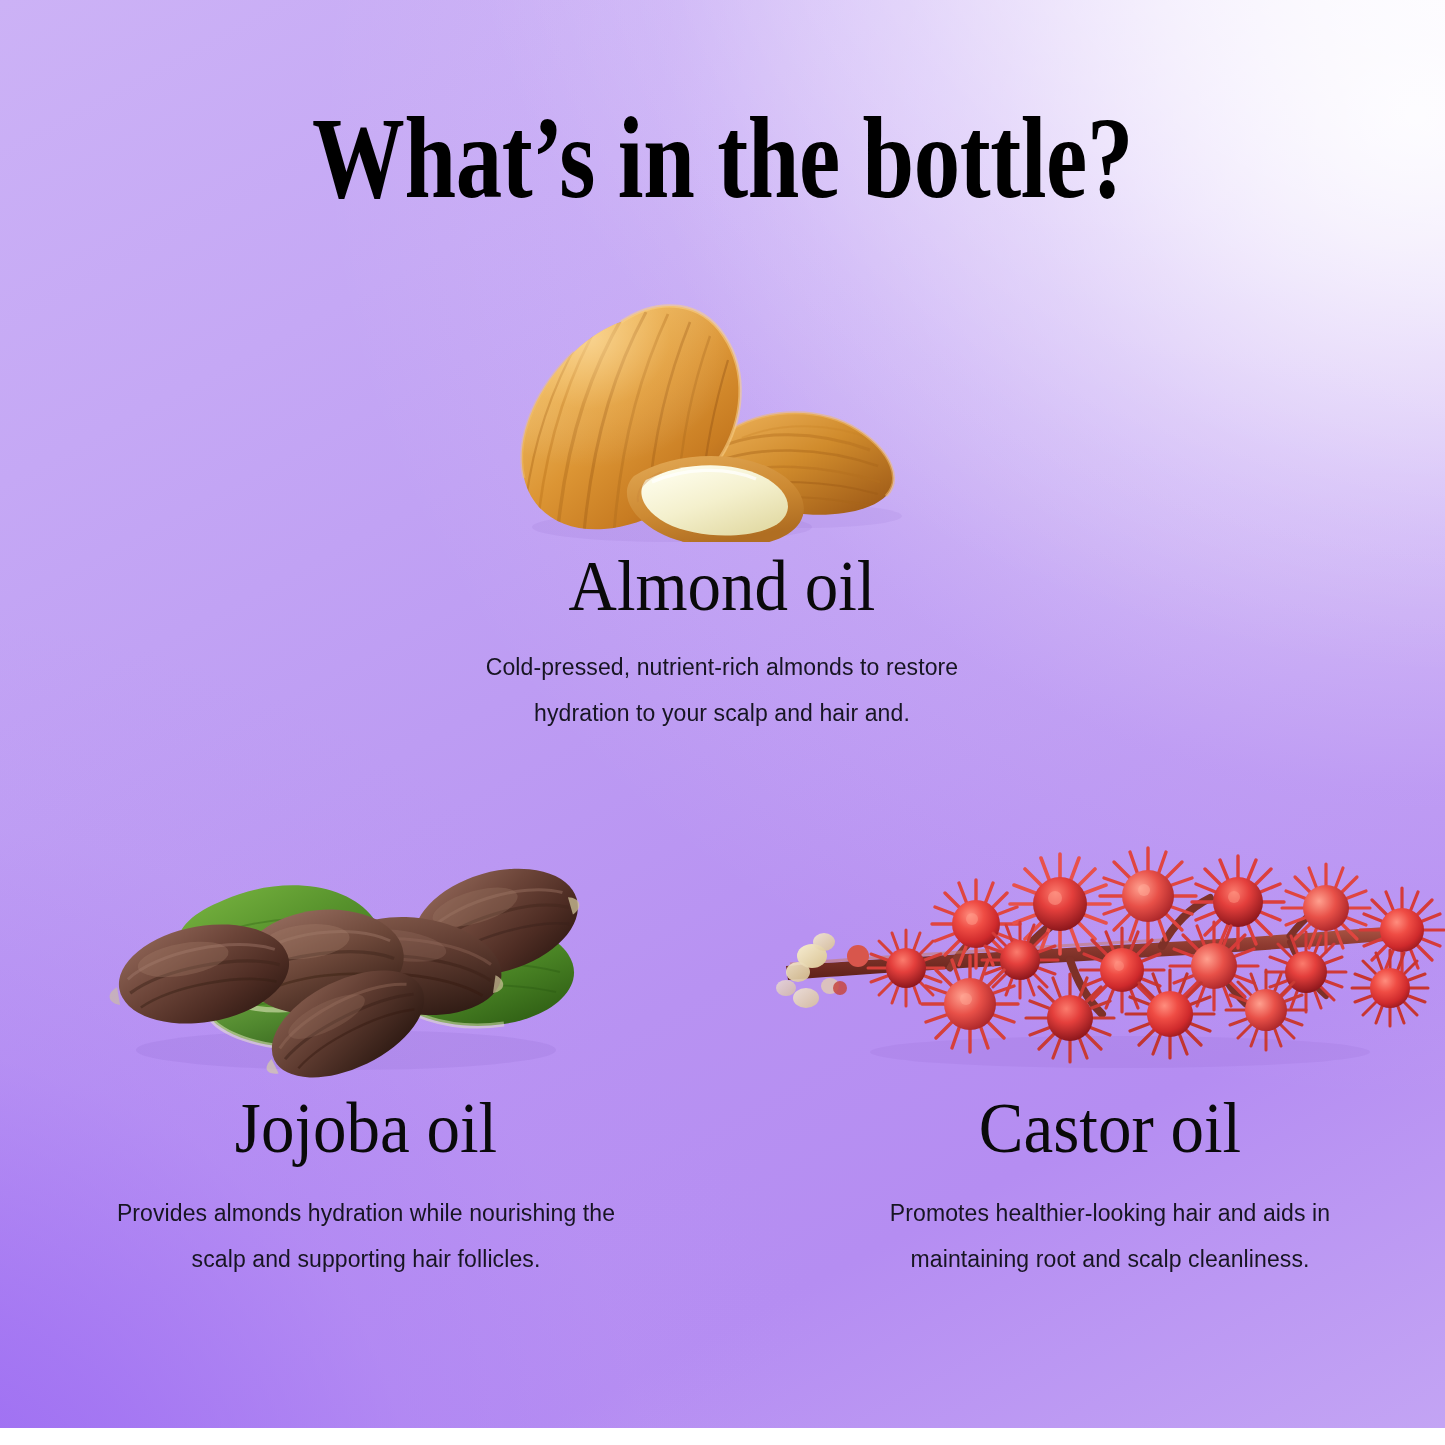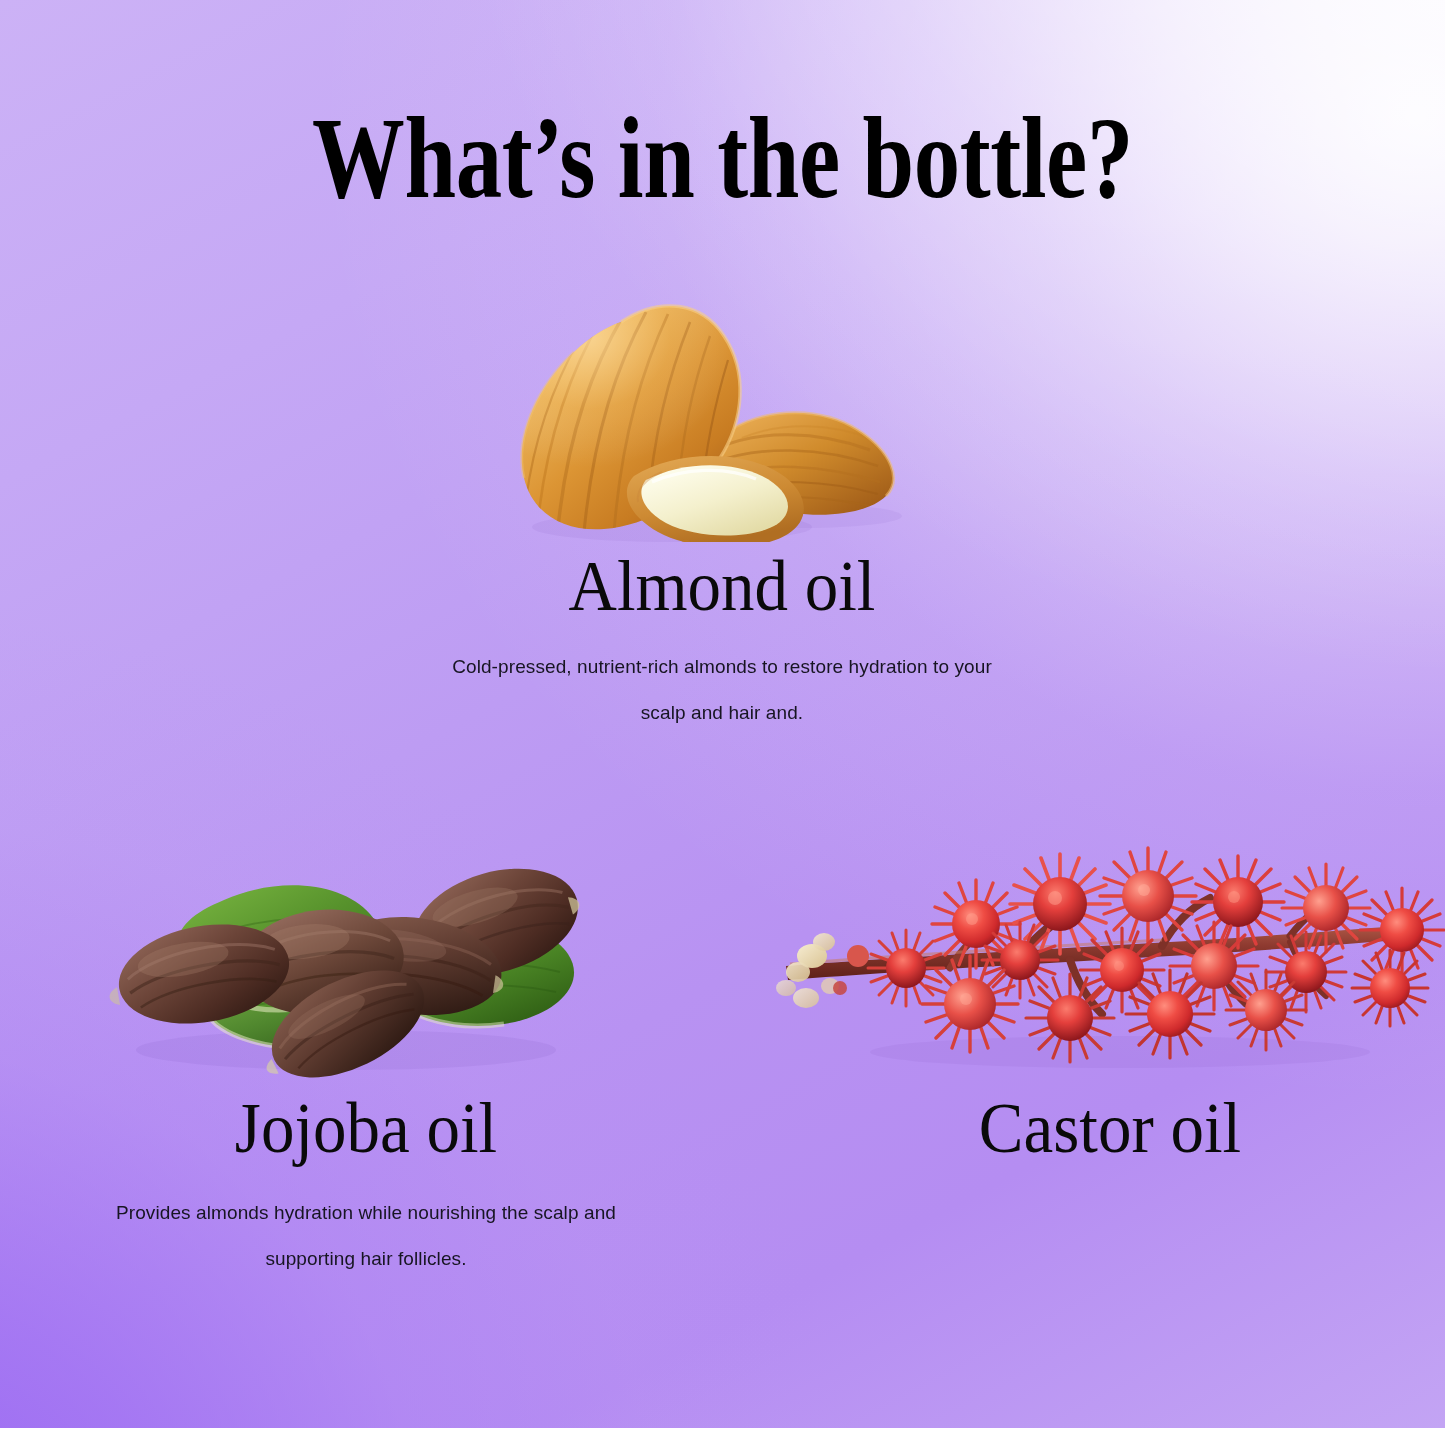--- a/index.html
+++ b/index.html
@@ -51,21 +51,21 @@
     font-size: 72px;
     line-height: 1;
     color: #0a0a0a;
     text-align: center;
     white-space: nowrap;
     transform: scaleX(0.93);
   }
   .ingredient-desc {
     font-family: "Liberation Sans", sans-serif;
     font-weight: 400;
-    font-size: 19px;
+    font-size: 23px;
     line-height: 46px;
     color: #171522;
     text-align: center;
     letter-spacing: 0.1px;
   }
 
   
   #almond-section {
     position: absolute;
     left: 372px;
@@ -527,15 +527,16 @@
                        M14 -35 L7 -16 M35 -14 L16 -7 M35 14 L16 7 M14 35 L7 16 M-14 35 L-7 16 M-35 14 L-16 7 M-35 -14 L-16 -7 M-14 -35 L-7 -16"></path>
             </g>
             <circle r="20" fill="url(#podB)"></circle>
           </g>
         </g>
       </svg>
     </div>
 
     <div class="ingredient-heading">Castor oil</div>
 
+    <div class="ingredient-desc">Promotes healthier-looking hair and aids in maintaining root and scalp cleanliness.</div>
   </div>
 
 </div>
 
 </body></html>

